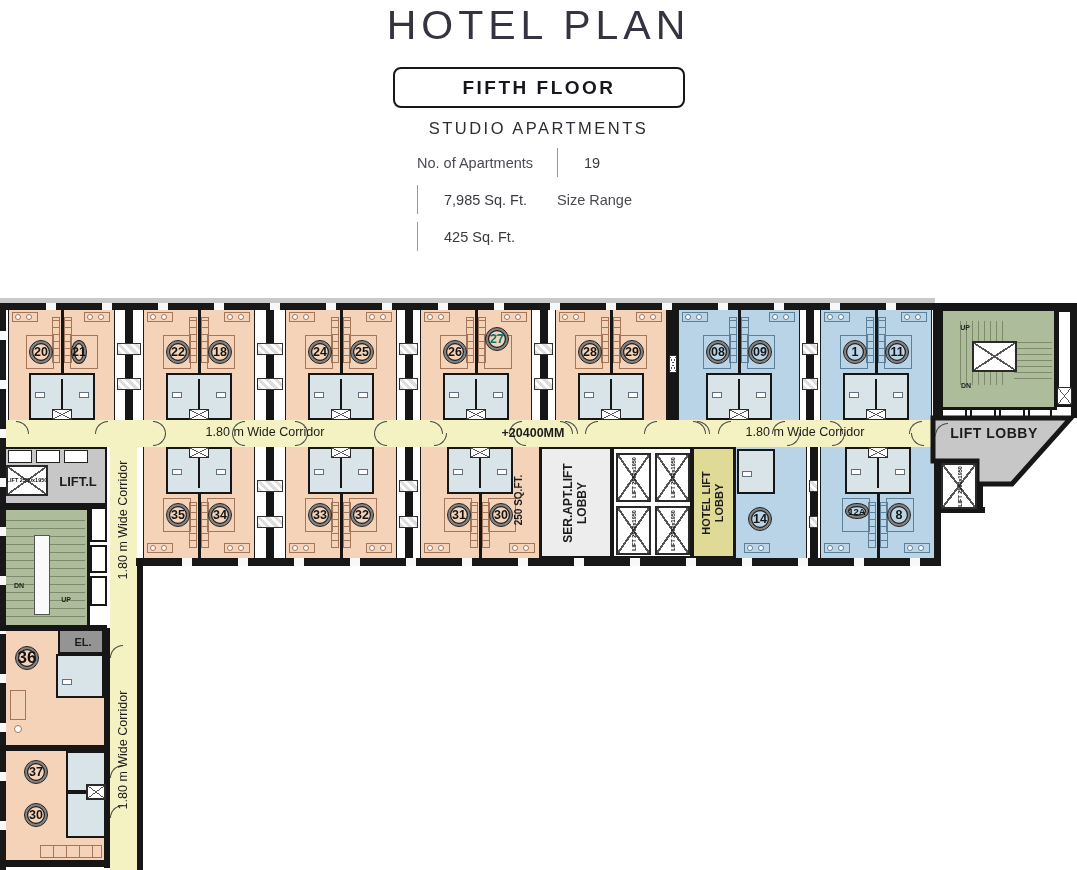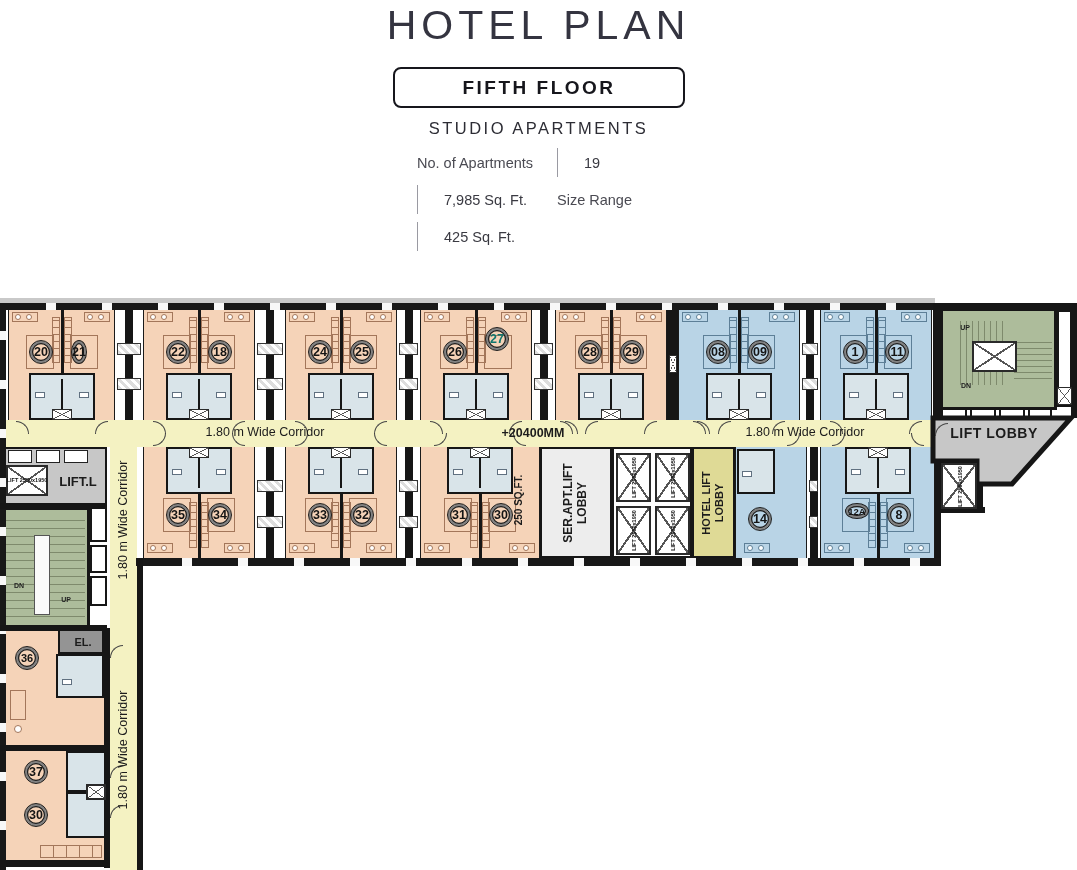--- a/index.html
+++ b/index.html
@@ -370,21 +370,21 @@
     <div style="left: 0px; top: 212px; width: 90px; height: 121px; background: rgb(173, 188, 155); border: 3px solid rgb(22, 22, 22);"></div>
     <div style="left: 5px; top: 218px; width: 80px; height: 110px; background: repeating-linear-gradient(transparent 0px, transparent 7px, rgb(126, 138, 108) 7px, rgb(126, 138, 108) 8px);"></div>
     <div style="left: 34px; top: 240px; width: 16px; height: 80px; background: rgb(250, 250, 250); border: 1.5px solid rgb(85, 85, 85);"></div>
     <div style="left: 90px; top: 212px; width: 17px; height: 35px; background: rgb(255, 255, 255); border: 2px solid rgb(22, 22, 22);"></div>
     <div style="left: 90px; top: 250px; width: 17px; height: 28px; background: rgb(255, 255, 255); border: 2px solid rgb(22, 22, 22);"></div>
     <div style="left: 90px; top: 281px; width: 17px; height: 30px; background: rgb(255, 255, 255); border: 2px solid rgb(22, 22, 22);"></div>
     <div style="left: 6px; top: 336px; width: 98px; height: 114px; background: rgb(245, 211, 184);"></div>
     <div style="left: 58px; top: 333px; width: 46px; height: 26px; background: rgb(148, 148, 148); border: 2px solid rgb(22, 22, 22);"></div>
     <div style="left: 56px; top: 359px; width: 48px; height: 44px; background: rgb(217, 228, 233); border: 2px solid rgb(22, 22, 22);"></div>
     <div style="left: 62px; top: 384px; width: 10px; height: 6px; background: rgb(255, 255, 255); border: 1px solid rgb(96, 112, 128);"></div>
-    <div style="left: 15px; top: 351px; width: 24px; height: 24px; border-radius: 50%; border: 1.2px solid rgb(29, 29, 29); box-shadow: rgba(255, 255, 255, 0.45) 0px 0px 0px 2px inset, rgb(29, 29, 29) 0px 0px 0px 3.2px inset; display: flex; align-items: center; justify-content: center; font-size: 11px; font-weight: 600; color: rgb(20, 20, 20); z-index: 3;">36</div>
+    <div style="left: 15px; top: 351px; width: 24px; height: 24px; border-radius: 50%; border: 1.2px solid rgb(29, 29, 29); box-shadow: rgba(255, 255, 255, 0.45) 0px 0px 0px 2px inset, rgb(29, 29, 29) 0px 0px 0px 3.2px inset; display: flex; align-items: center; justify-content: center; font-size: 17px; font-weight: 600; color: rgb(20, 20, 20); z-index: 3;">36</div>
     <div style="left: 10px; top: 395px; width: 16px; height: 30px; border: 1px solid rgb(163, 118, 90);"></div>
     <div style="left: 14px; top: 430px; width: 8px; height: 8px; border: 1px solid rgb(163, 118, 90); border-radius: 50%; background: rgb(255, 255, 255);"></div>
     <div style="left: 6px; top: 456px; width: 98px; height: 41px; background: rgb(245, 211, 184);"></div>
     <div style="left: 66px; top: 456px; width: 40px; height: 41px; background: rgb(217, 228, 233); border: 2px solid rgb(22, 22, 22);"></div>
     <div style="left: 24px; top: 465px; width: 24px; height: 24px; border-radius: 50%; border: 1.2px solid rgb(29, 29, 29); box-shadow: rgba(255, 255, 255, 0.45) 0px 0px 0px 2px inset, rgb(29, 29, 29) 0px 0px 0px 3.2px inset; display: flex; align-items: center; justify-content: center; font-size: 12.5px; font-weight: 600; color: rgb(20, 20, 20); z-index: 3;">37</div>
     <div style="left: 6px; top: 497px; width: 98px; height: 70px; background: rgb(245, 211, 184);"></div>
     <div style="left: 66px; top: 497px; width: 40px; height: 46px; background: rgb(217, 228, 233); border: 2px solid rgb(22, 22, 22);"></div>
     <div style="left: 24px; top: 508px; width: 24px; height: 24px; border-radius: 50%; border: 1.2px solid rgb(29, 29, 29); box-shadow: rgba(255, 255, 255, 0.45) 0px 0px 0px 2px inset, rgb(29, 29, 29) 0px 0px 0px 3.2px inset; display: flex; align-items: center; justify-content: center; font-size: 12.5px; font-weight: 600; color: rgb(20, 20, 20); z-index: 3;">30</div>
     <div style="left: 86px; top: 489px; width: 20px; height: 16px; background-color: rgb(255, 255, 255); border: 2px solid rgb(42, 42, 42); background-image: linear-gradient(to right top, transparent 48%, rgb(85, 85, 85) 48%, rgb(85, 85, 85) 52%, transparent 52%), linear-gradient(to right bottom, transparent 48%, rgb(85, 85, 85) 48%, rgb(85, 85, 85) 52%, transparent 52%); z-index: 2;"></div>
     <div style="left: 40px; top: 550px; width: 62px; height: 13px; border: 1px solid rgb(163, 118, 90); background: repeating-linear-gradient(90deg, transparent 0px, transparent 12px, rgb(163, 118, 90) 12px, rgb(163, 118, 90) 13px);"></div>

